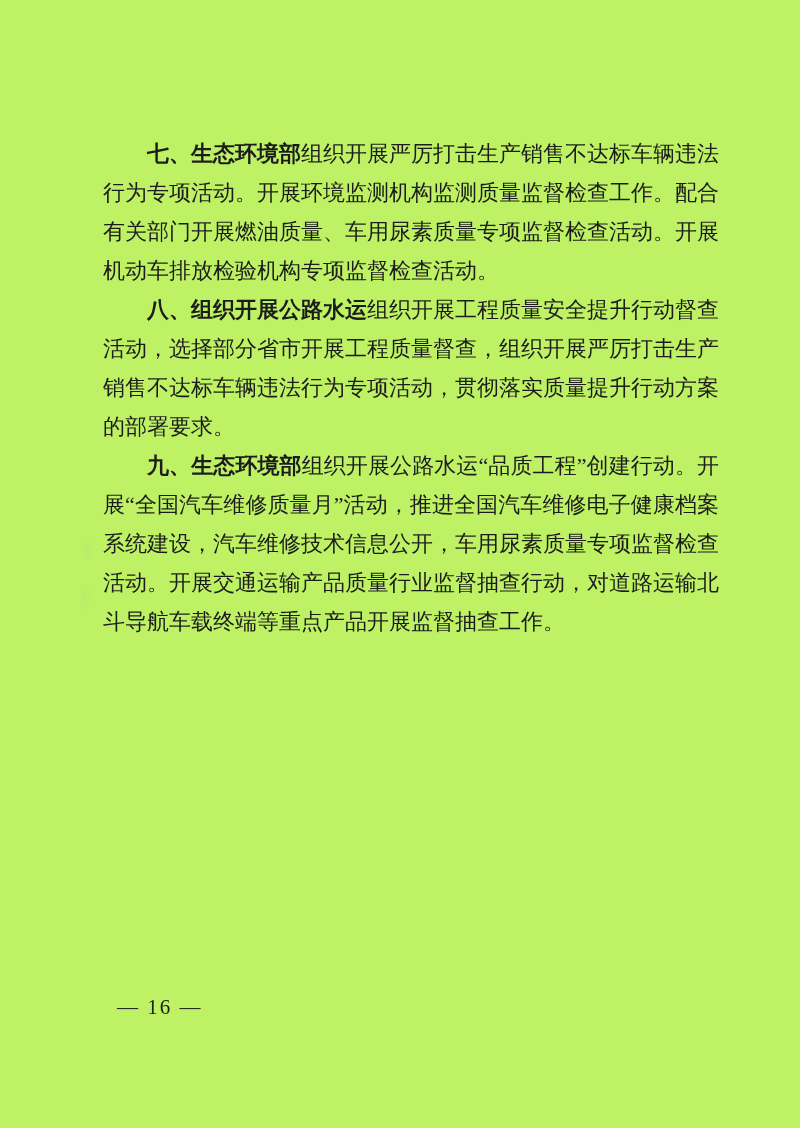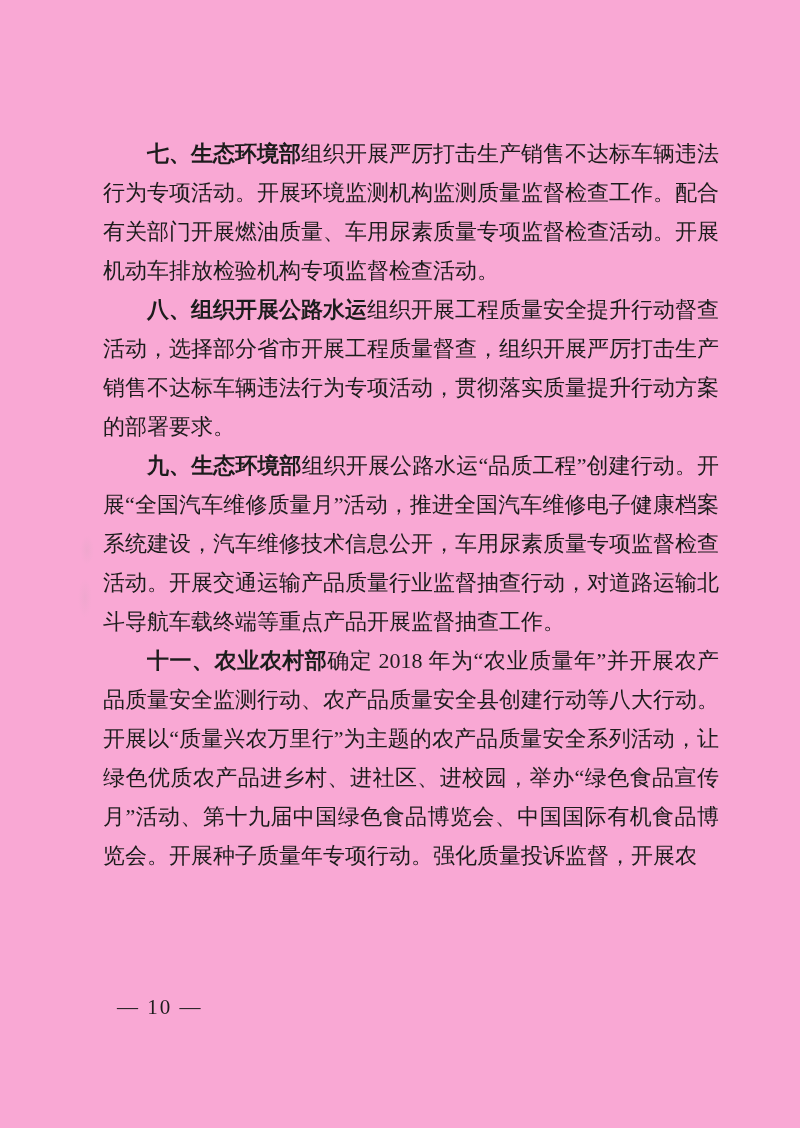--- a/index.html
+++ b/index.html
@@ -4,21 +4,21 @@
 <style>
   html, body {
     margin: 0;
     padding: 0;
     background: #e8e8e8;
   }
   .page {
     position: relative;
     width: 800px;
     height: 1128px;
-    background: #f9a8d4;
+    background: #bef264;
     margin: 0 auto;
     overflow: hidden;
     font-family: "Liberation Serif", "DejaVu Serif", serif;
   }
   .content {
     position: absolute;
     left: 103px;
     top: 134px;
     width: 616px;
     color: #1c1c1c;
@@ -63,22 +63,21 @@
 
   <div class="content">
 
     <p class="para"><span class="lead">七、生态环境部</span><span>组织开展严厉打击生产销售不达标车辆违法行为专项活动。开展环境监测机构监测质量监督检查工作。配合有关部门开展燃油质量、车用尿素质量专项监督检查活动。开展机动车排放检验机构专项监督检查活动。</span></p>
 
     <p class="para"><span class="lead">八、组织开展公路水运</span><span>组织开展工程质量安全提升行动督查活动，选择部分省市开展工程质量督查，组织开展严厉打击生产销售不达标车辆违法行为专项活动，贯彻落实质量提升行动方案的部署要求。</span></p>
 
     <p class="para"><span class="lead">九、生态环境部</span><span>组织开展公路水运“品质工程”创建行动。开展“全国汽车维修质量月”活动，推进全国汽车维修电子健康档案系统建设，汽车维修技术信息公开，车用尿素质量专项监督检查活动。开展交通运输产品质量行业监督抽查行动，对道路运输北斗导航车载终端等重点产品开展监督抽查工作。</span></p>
 
 
-    <p class="para"><span class="lead">十一、农业农村部</span><span>确定 2018 年为“农业质量年”并开展农产品质量安全监测行动、农产品质量安全县创建行动等八大行动。开展以“质量兴农万里行”为主题的农产品质量安全系列活动，让绿色优质农产品进乡村、进社区、进校园，举办“绿色食品宣传月”活动、第十九届中国绿色食品博览会、中国国际有机食品博览会。开展种子质量年专项行动。强化质量投诉监督，开展农</span></p>
 
   </div>
 
-  <div class="footer">— 10 —</div>
+  <div class="footer">— 16 —</div>
 
   <div class="scan-smudge smudge-1"></div>
   <div class="scan-smudge smudge-2"></div>
 
 </div>
 
 </body></html>

